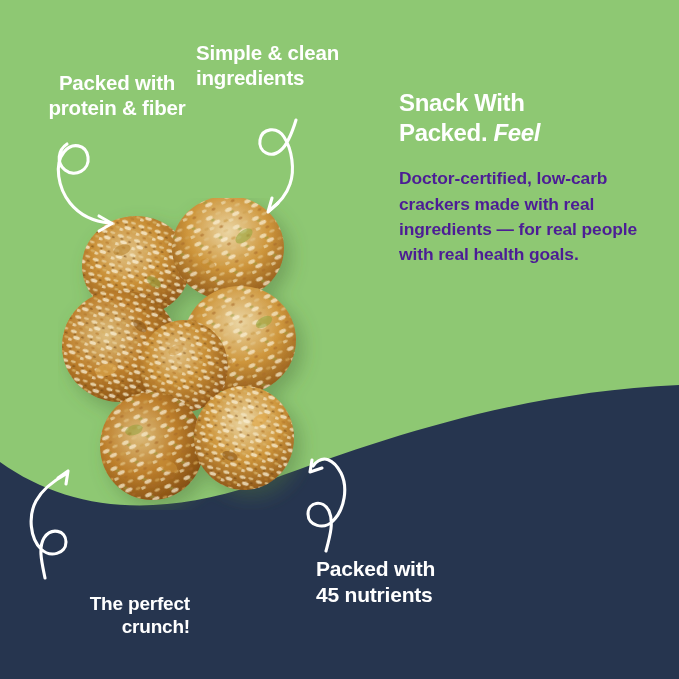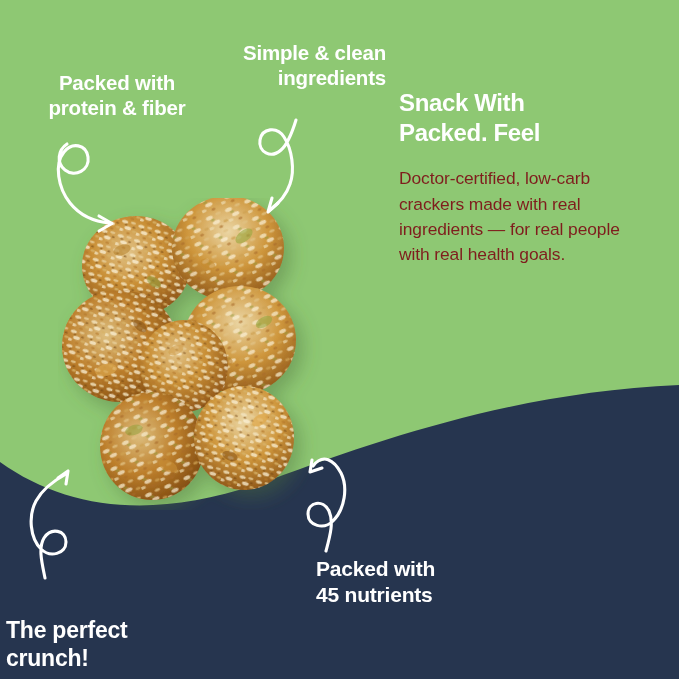--- a/index.html
+++ b/index.html
@@ -45,29 +45,29 @@
     left: 22px;
     top: 70px;
     width: 190px;
     text-align: center;
     font-size: 20.5px;
   }
   #callout-ingredients {
     left: 196px;
     top: 40px;
     width: 190px;
-    text-align: right;
+    text-align: left;
     font-size: 20.5px;
   }
   #callout-crunch {
     left: 6px;
-    top: 616px;
+    top: 592px;
     width: 184px;
-    text-align: left;
-    font-size: 23px;
+    text-align: right;
+    font-size: 19px;
   }
   #callout-nutrients {
     left: 316px;
     top: 556px;
     width: 230px;
     text-align: left;
     font-size: 21px;
   }
 
   
@@ -79,26 +79,27 @@
   }
   #headline {
     margin: 0;
     color: #ffffff;
     font-size: 24px;
     font-weight: bold;
     line-height: 1.26;
     letter-spacing: -0.015em;
   }
   #headline .em {
+    font-style: italic;
   }
   #body-copy {
     margin: 18px 0 0 0;
-    color: #7f1d1d;
+    color: #4c1d95;
     font-size: 17.4px;
-    font-weight: normal;
+    font-weight: bold;
     line-height: 1.44;
     letter-spacing: -0.005em;
   }
 
   
   #product-photo {
     position: absolute;
     left: 58px;
     top: 198px;
     width: 290px;

